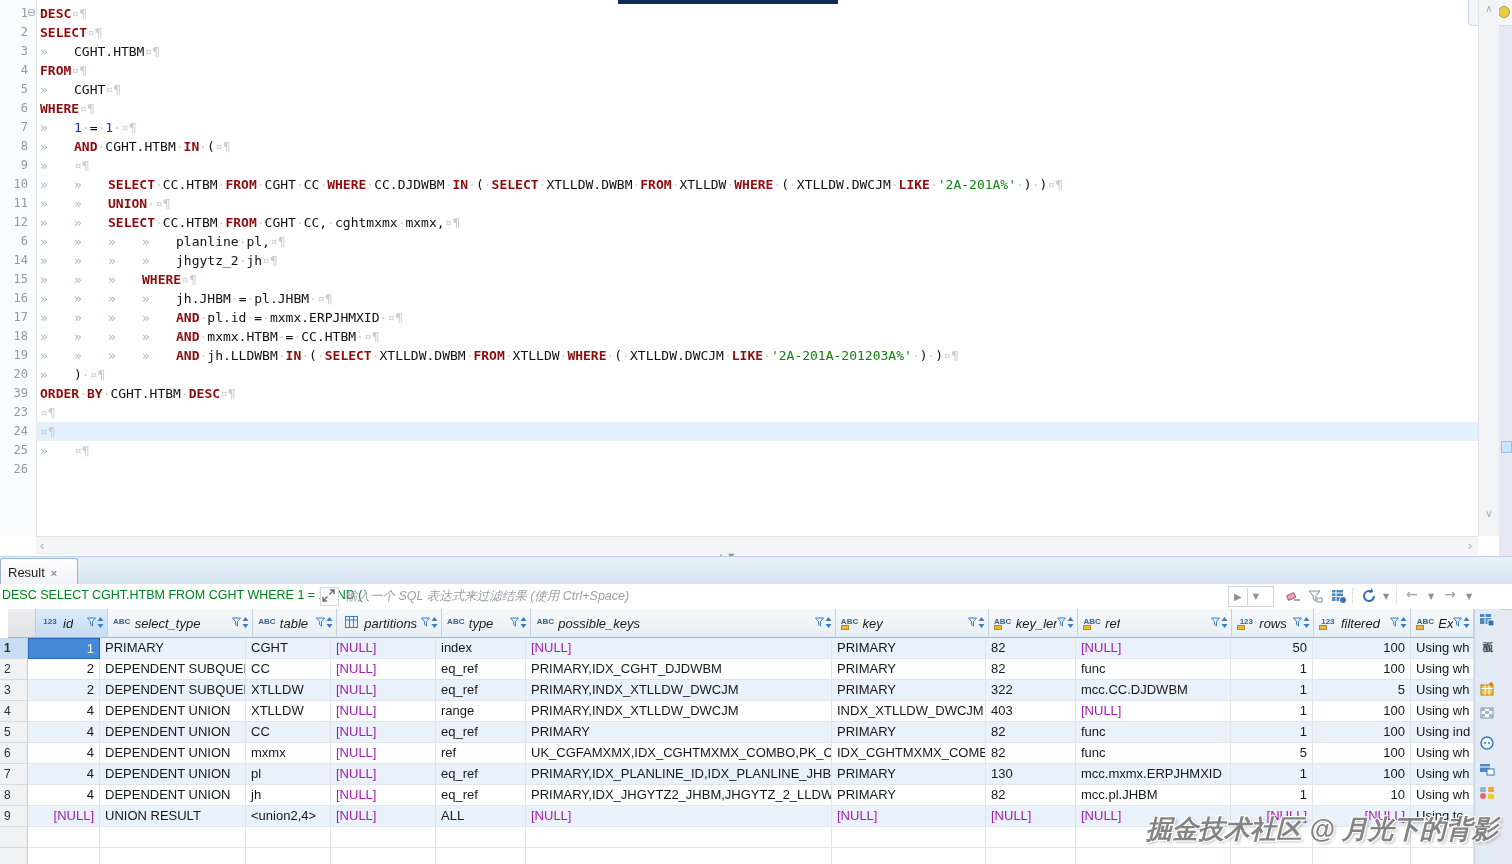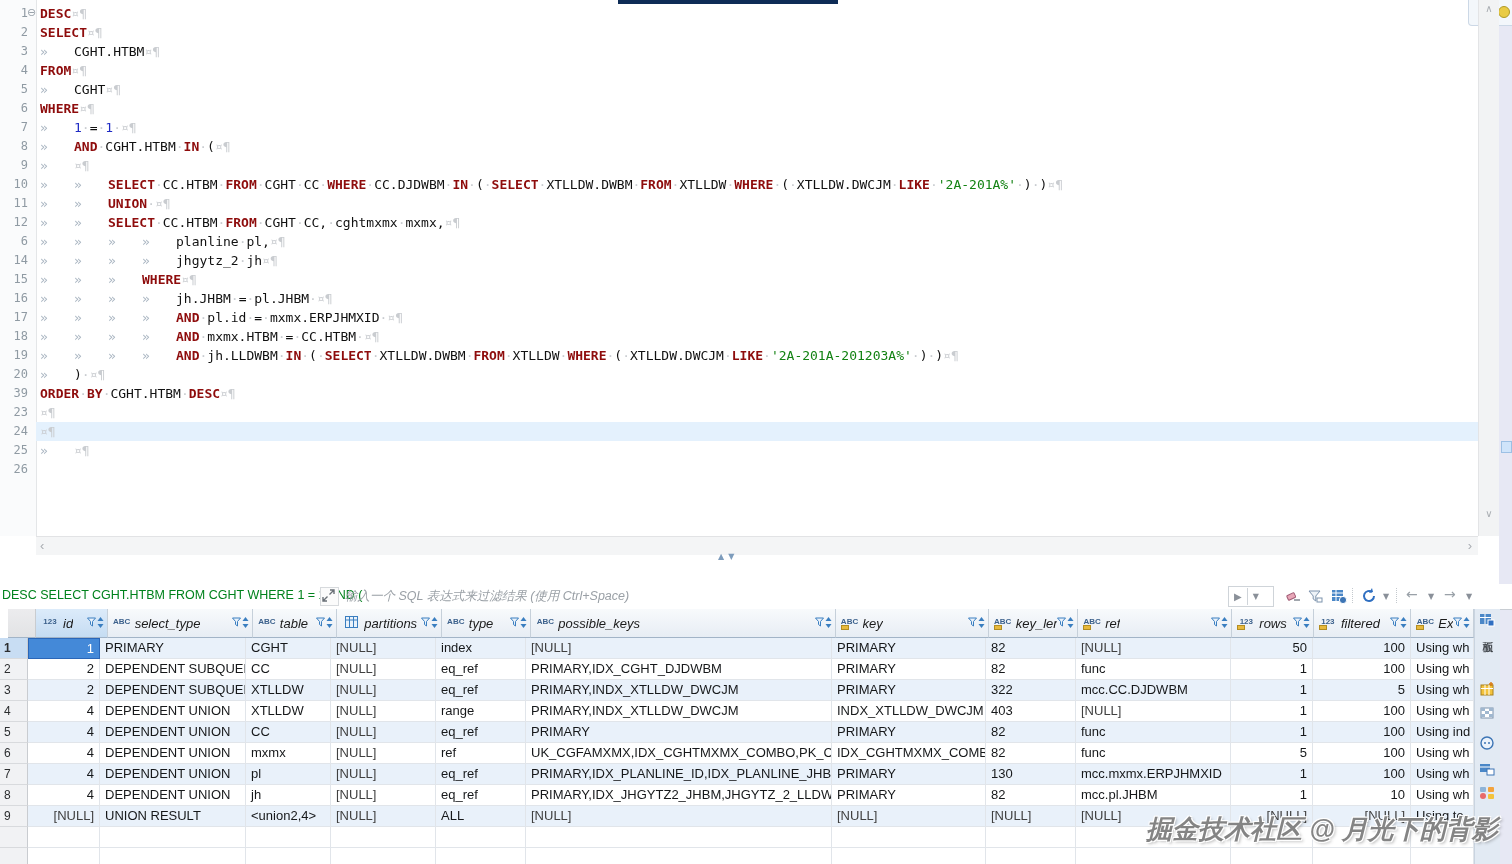--- a/index.html
+++ b/index.html
@@ -65,21 +65,21 @@
   .hcell{box-sizing:border-box;border-right:1px solid #c6d0da;border-bottom:1px solid #a2b4c7;
       background:linear-gradient(#f8fafc,#e7edf4);display:flex;align-items:center;padding:0 3px 0 4px;overflow:hidden;}
   .hcell.hsel{background:linear-gradient(#dcebfa,#c5dcf2);}
   .hcell .lbl{color:#1b1b1b;margin-left:3px;white-space:nowrap;overflow:hidden;font-style:italic;}
   .typeicon{position:relative;flex:0 0 auto;width:20px;height:14px;font-size:8px;font-weight:bold;color:#3c618c;line-height:12px;text-align:center;}
   .typeicon .keybit{position:absolute;left:1px;bottom:0;width:6px;height:3px;background:#e8b93c;border:1px solid #b38d20;}
   .hicons{margin-left:auto;flex:0 0 auto;display:flex;align-items:center;gap:1px;}
   .cell{box-sizing:border-box;border-right:1px solid #e1e5ea;border-bottom:1px solid #e1e5ea;
       padding:0 5px;line-height:20px;white-space:nowrap;overflow:hidden;color:#16181a;}
   .cell.num{text-align:right;}
-  .cell.isnull{color:#404040;}
+  .cell.isnull{color:#a21caf;}
   .cell.sel{background:#4489d8;color:#fff;border:1px solid #2a66b8;}
   .gut{box-sizing:border-box;flex:0 0 28px;background:#f1f2f4;border-right:1px solid #c9ccd0;border-bottom:1px solid #d8dadd;
       font-size:12px;color:#2c2e30;padding-left:4px;line-height:20px;}
   .gut.active{background:#c8ddf3;font-weight:bold;}
   .gut.corner{background:linear-gradient(#ececee,#e2e3e5);border-bottom:1px solid #a2b4c7;}
   .r-odd{background:#e9f1fa;}
   .r-even{background:#ffffff;}
 
   
   #sidepanel{left:1474px;top:609px;width:25px;height:255px;background:#e2eaf3;border-left:1px solid #c9d4e0;}
@@ -214,20 +214,26 @@
     <span class="sc-arrow" style="top:3px;">∧</span>
     <span class="sc-arrow" style="top:508px;">∨</span>
   </div>
   <div id="hscroll" class="abs">
     <span class="left">‹</span>
     <span class="right">›</span>
   </div>
 
   <div id="sash-arrows" class="abs"><span>▲</span><span>▼</span></div>
 
+  <div id="tabbar" class="abs">
+    <div id="result-tab">
+      <span>Result</span>
+      <span id="tab-close">×</span>
+    </div>
+  </div>
 
   <div id="filterbar" class="abs">
     <span id="filter-query">DESC SELECT CGHT.HTBM FROM CGHT WHERE 1 = 1 AND (</span>
     <span id="filter-expand">
       <svg width="15" height="15" viewBox="0 0 15 15">
           <g stroke="#6a7077" stroke-width="1.4" fill="none">
             <path d="M9 2h4v4M13 2L8.5 6.5"></path>
             <path d="M6 13H2V9M2 13l4.5-4.5"></path>
           </g>
         </svg>

